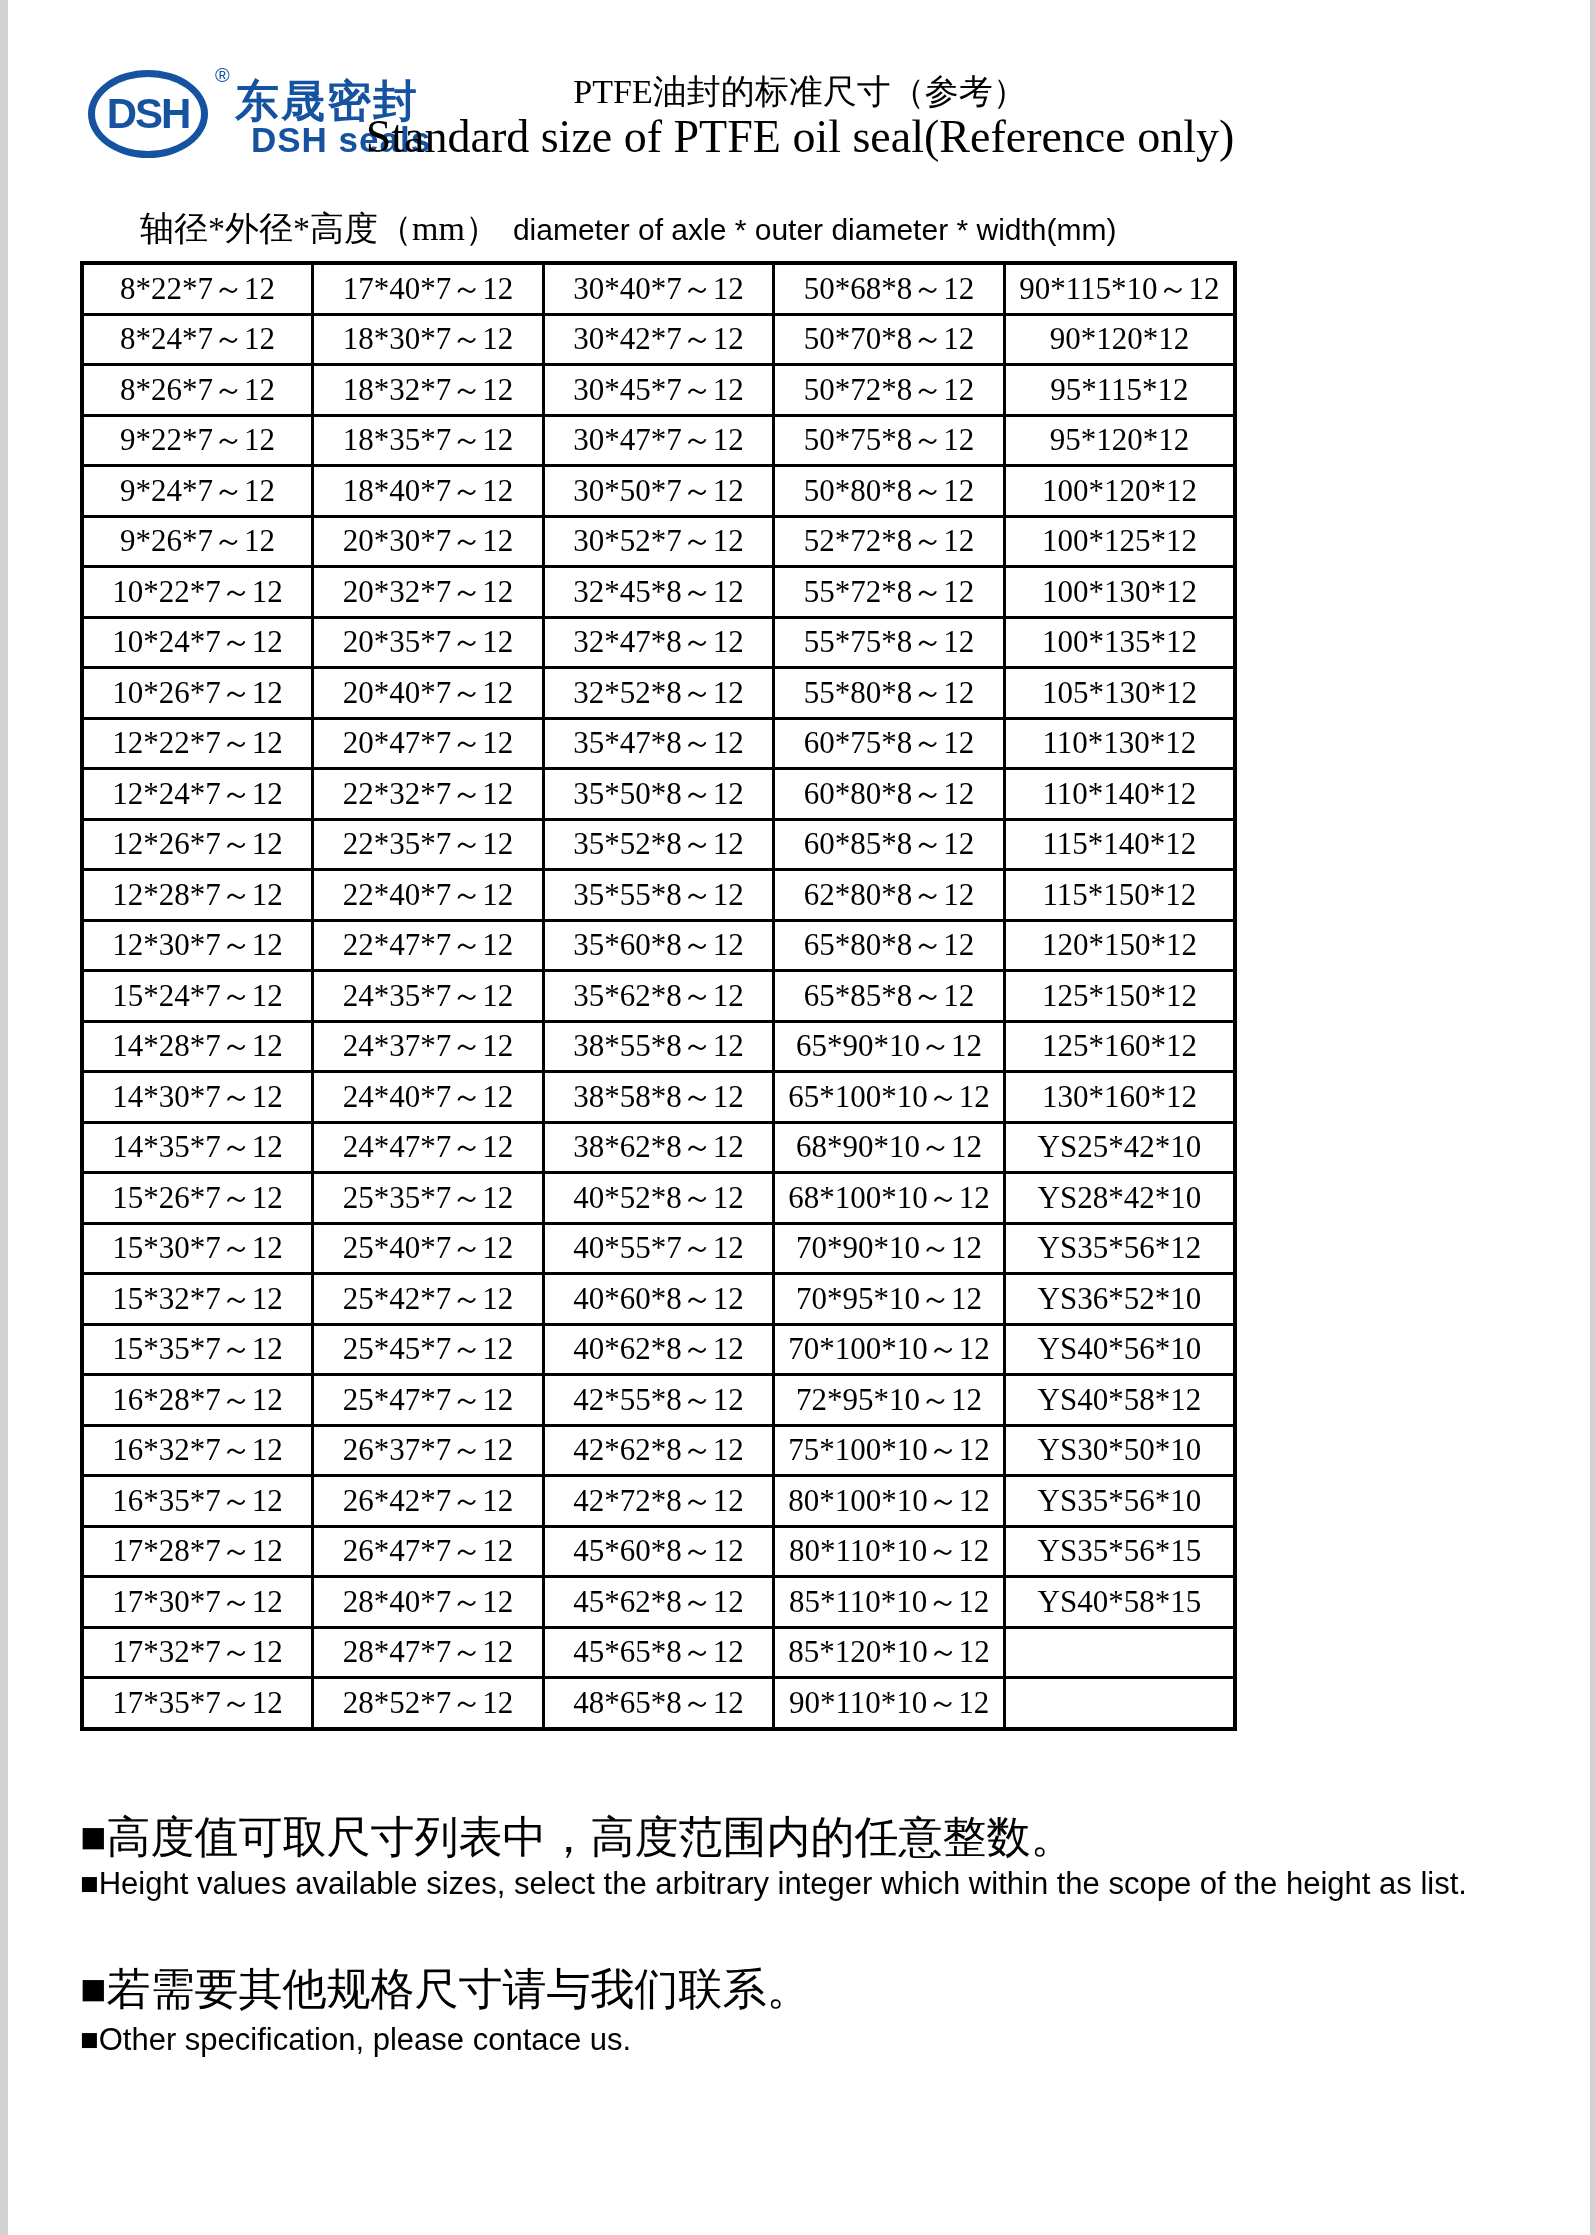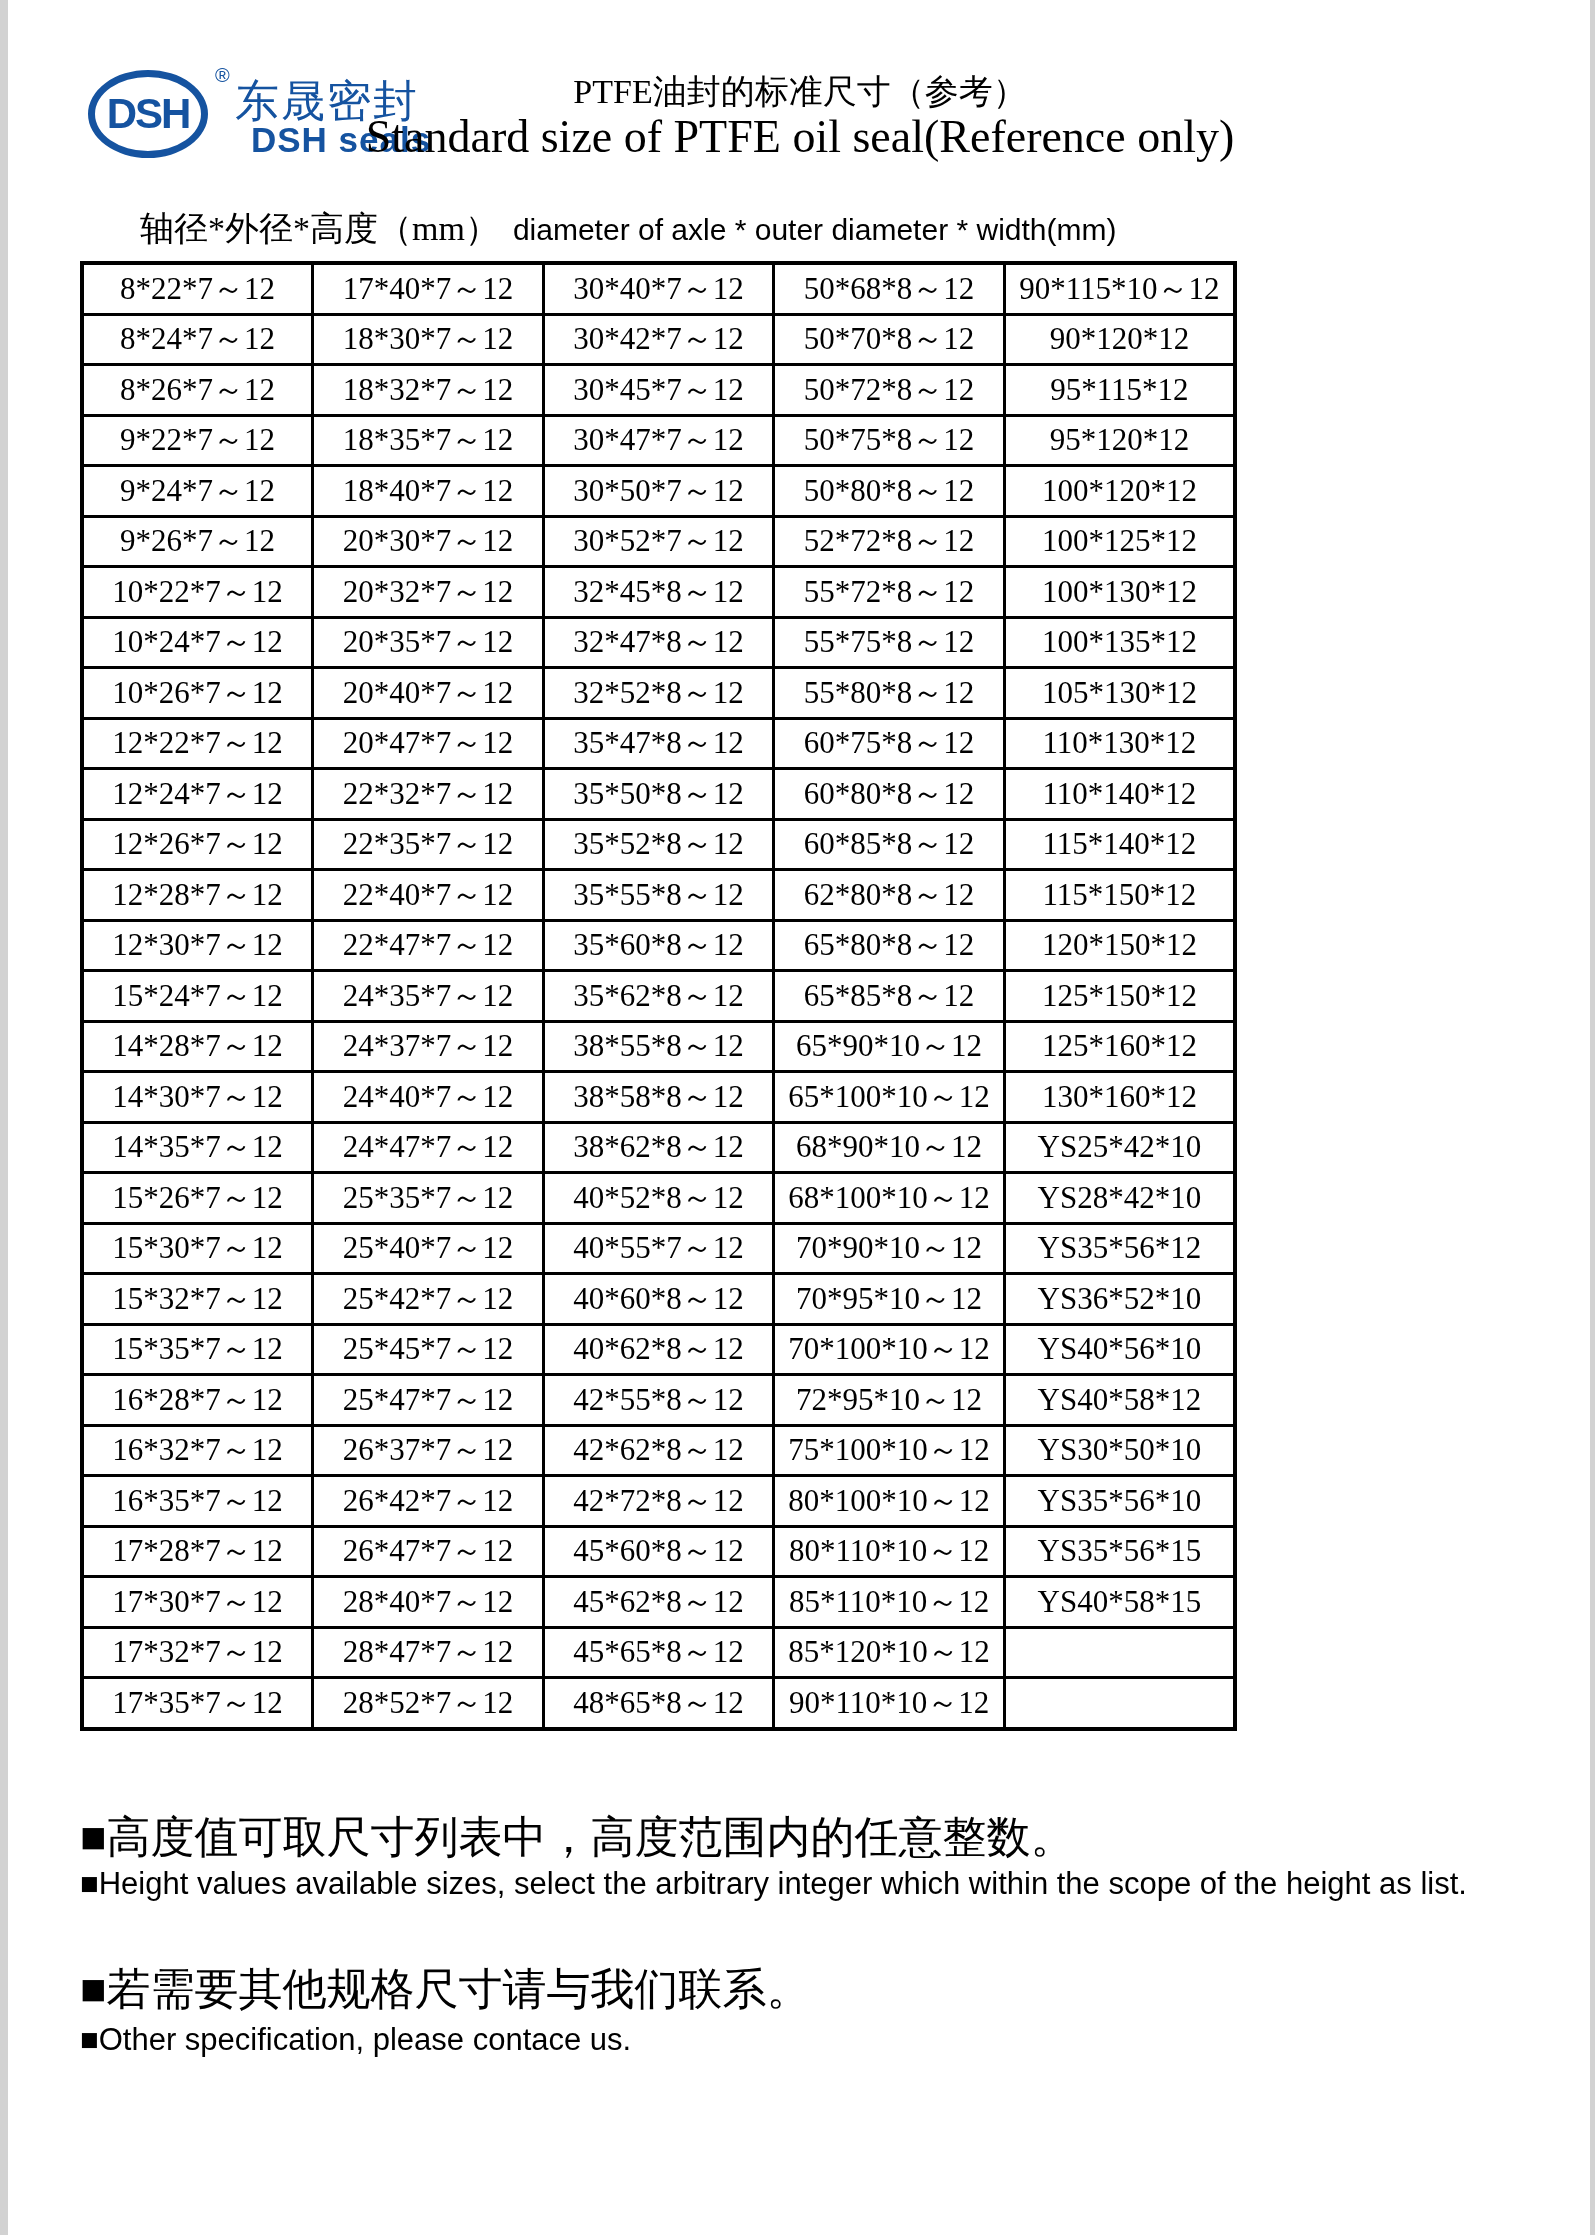--- a/index.html
+++ b/index.html
@@ -21,21 +21,21 @@
     font-family:"Liberation Sans","DejaVu Sans",sans-serif;
     font-weight:bold; font-size:42px; color:#1553a0; letter-spacing:-2px;
   }
   .logo-reg {
     position:absolute; left:127px; top:0px; font-size:20px; color:#1553a0;
     font-family:"Liberation Sans","DejaVu Sans",sans-serif;
   }
   .logo-cn {
     position:absolute; left:147px; top:8px; white-space:nowrap;
     font-family:"Liberation Sans","DejaVu Sans",sans-serif;
-    font-weight:normal; font-size:44px; color:#1553a0; letter-spacing:2px;
+    font-weight:bold; font-size:44px; color:#1553a0; letter-spacing:2px;
   }
   .logo-en {
     position:absolute; left:150px; top:56px; white-space:nowrap;
     font-family:"Liberation Sans","DejaVu Sans",sans-serif;
     font-weight:bold; font-size:35px; color:#1553a0; letter-spacing:1px;margin-left:13px;
   }
 
   
   .title-block { position:absolute; left:320px; top:72px; width:960px; text-align:center; }
   .title-cn { font-size:34px; line-height:1.15; white-space:nowrap; }

